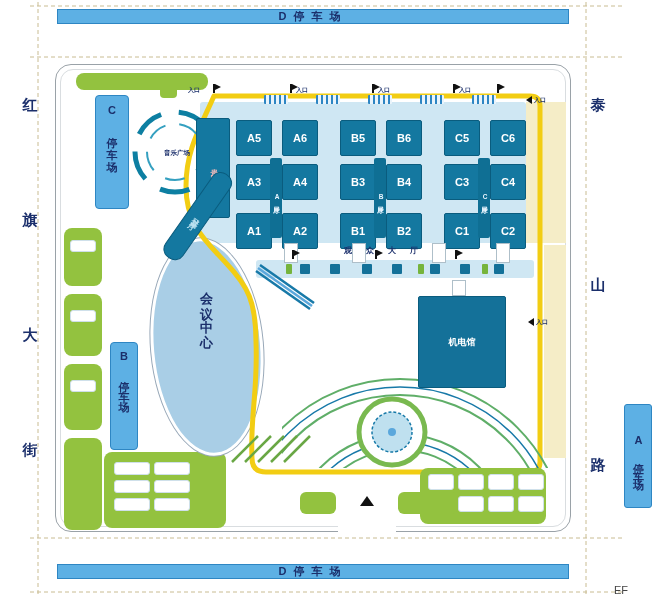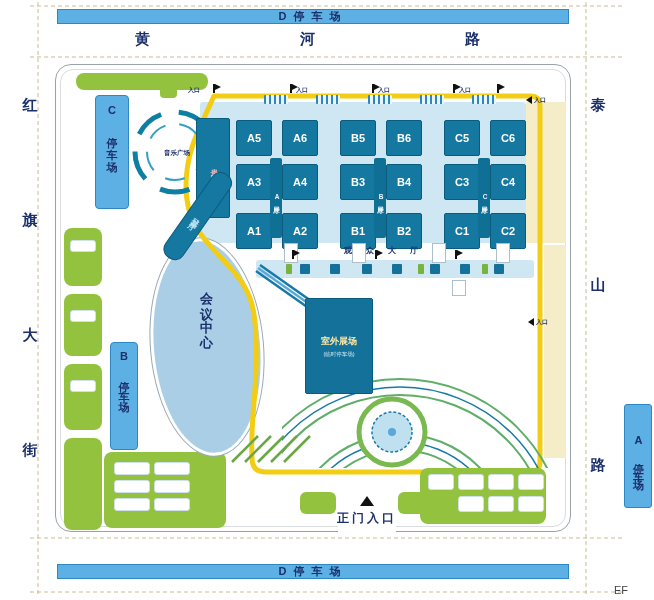--- a/index.html
+++ b/index.html
@@ -115,21 +115,20 @@
     </g>
   </svg>
 
   <div class="abs blue-bar navy" style="left:57px;top:9px;width:512px;height:15px;font-size:11px;display:flex;align-items:center;justify-content:center;letter-spacing:7px">
     <span>D停车场</span>
   </div>
   <div class="abs blue-bar navy" style="left:57px;top:564px;width:512px;height:15px;font-size:11px;display:flex;align-items:center;justify-content:center;letter-spacing:7px">
     <span>D停车场</span>
   </div>
 
-  <div class="abs navy" style="left:135px;top:30px;font-size:15px;letter-spacing:150px;white-space:nowrap">黄河路</div>
   <div class="abs navy vtext" style="left:20px;top:85px;font-size:15px;letter-spacing:115px">红旗大街</div>
   <div class="abs navy vtext" style="left:588px;top:85px;font-size:15px;letter-spacing:180px">泰山路</div>
 
   <div class="abs blue-bar" style="left:624px;top:404px;width:28px;height:104px;border-radius:3px;display:flex;align-items:center;justify-content:center">
     <span class="vtext navy" style="font-size:11px;letter-spacing:8px">A停车场</span>
   </div>
   <div class="abs" style="left:614px;top:584px;font-size:11px;color:#444">EF</div>
 
   <div class="abs vtext navy" style="left:104px;top:104px;font-size:11px;letter-spacing:12px">C停车场</div>
   <div class="abs vtext navy" style="left:116px;top:350px;font-size:11px;letter-spacing:10px">B停车场</div>
@@ -207,37 +206,35 @@
   <div class="abs corr-sq" style="left:494px;top:264px"></div>
   <div class="abs corr-gr" style="left:286px;top:264px"></div>
   <div class="abs corr-gr" style="left:418px;top:264px"></div>
   <div class="abs corr-gr" style="left:482px;top:264px"></div>
   <div class="abs flag" style="left:292px;top:250px"></div>
   <div class="abs flag" style="left:375px;top:250px"></div>
   <div class="abs flag" style="left:455px;top:250px"></div>
 
   <div class="abs vtext navy" style="left:197px;top:282px;font-size:13px;letter-spacing:14px">会议中心</div>
 
-  <div class="abs bldg" style="left:305px;top:298px;width:66px;height:94px">
-    <span style="font-size:9px;font-weight:bold;color:#ffe9a8">室外展场</span>
-    <span style="font-size:5.5px;color:#cfe9f5;margin-top:3px">(临时停车场)</span>
-  </div>
-
+
+  <div class="abs bldg" style="left:418px;top:296px;width:86px;height:90px">
+    <span style="font-size:9px;font-weight:bold">机电馆</span>
+  </div>
   <div class="abs stem" style="left:452px;top:280px;width:14px;height:16px"></div>
 
   <div class="abs grn" style="left:420px;top:468px;width:126px;height:56px"></div>
   <div class="abs slot" style="left:428px;top:474px;width:24px;height:14px"></div>
   <div class="abs slot" style="left:458px;top:474px;width:24px;height:14px"></div>
   <div class="abs slot" style="left:488px;top:474px;width:24px;height:14px"></div>
   <div class="abs slot" style="left:518px;top:474px;width:24px;height:14px"></div>
   <div class="abs slot" style="left:428px;top:496px;width:24px;height:14px"></div>
   <div class="abs slot" style="left:458px;top:496px;width:24px;height:14px"></div>
   <div class="abs slot" style="left:488px;top:496px;width:24px;height:14px"></div>
   <div class="abs slot" style="left:518px;top:496px;width:24px;height:14px"></div>
 
   <div class="abs grn" style="left:300px;top:492px;width:36px;height:22px;border-radius:6px"></div>
   <div class="abs grn" style="left:398px;top:492px;width:60px;height:22px;border-radius:6px"></div>
 
   <div class="abs" style="left:338px;top:524px;width:58px;height:12px;background:#fff"></div>
   <div class="abs tri-up" style="left:360px;top:496px"></div>
-  <div class="abs navy" style="left:312px;top:510px;width:110px;text-align:center;font-size:12px;letter-spacing:3px">正门入口</div>
 
 </div>
 
 </body></html>

